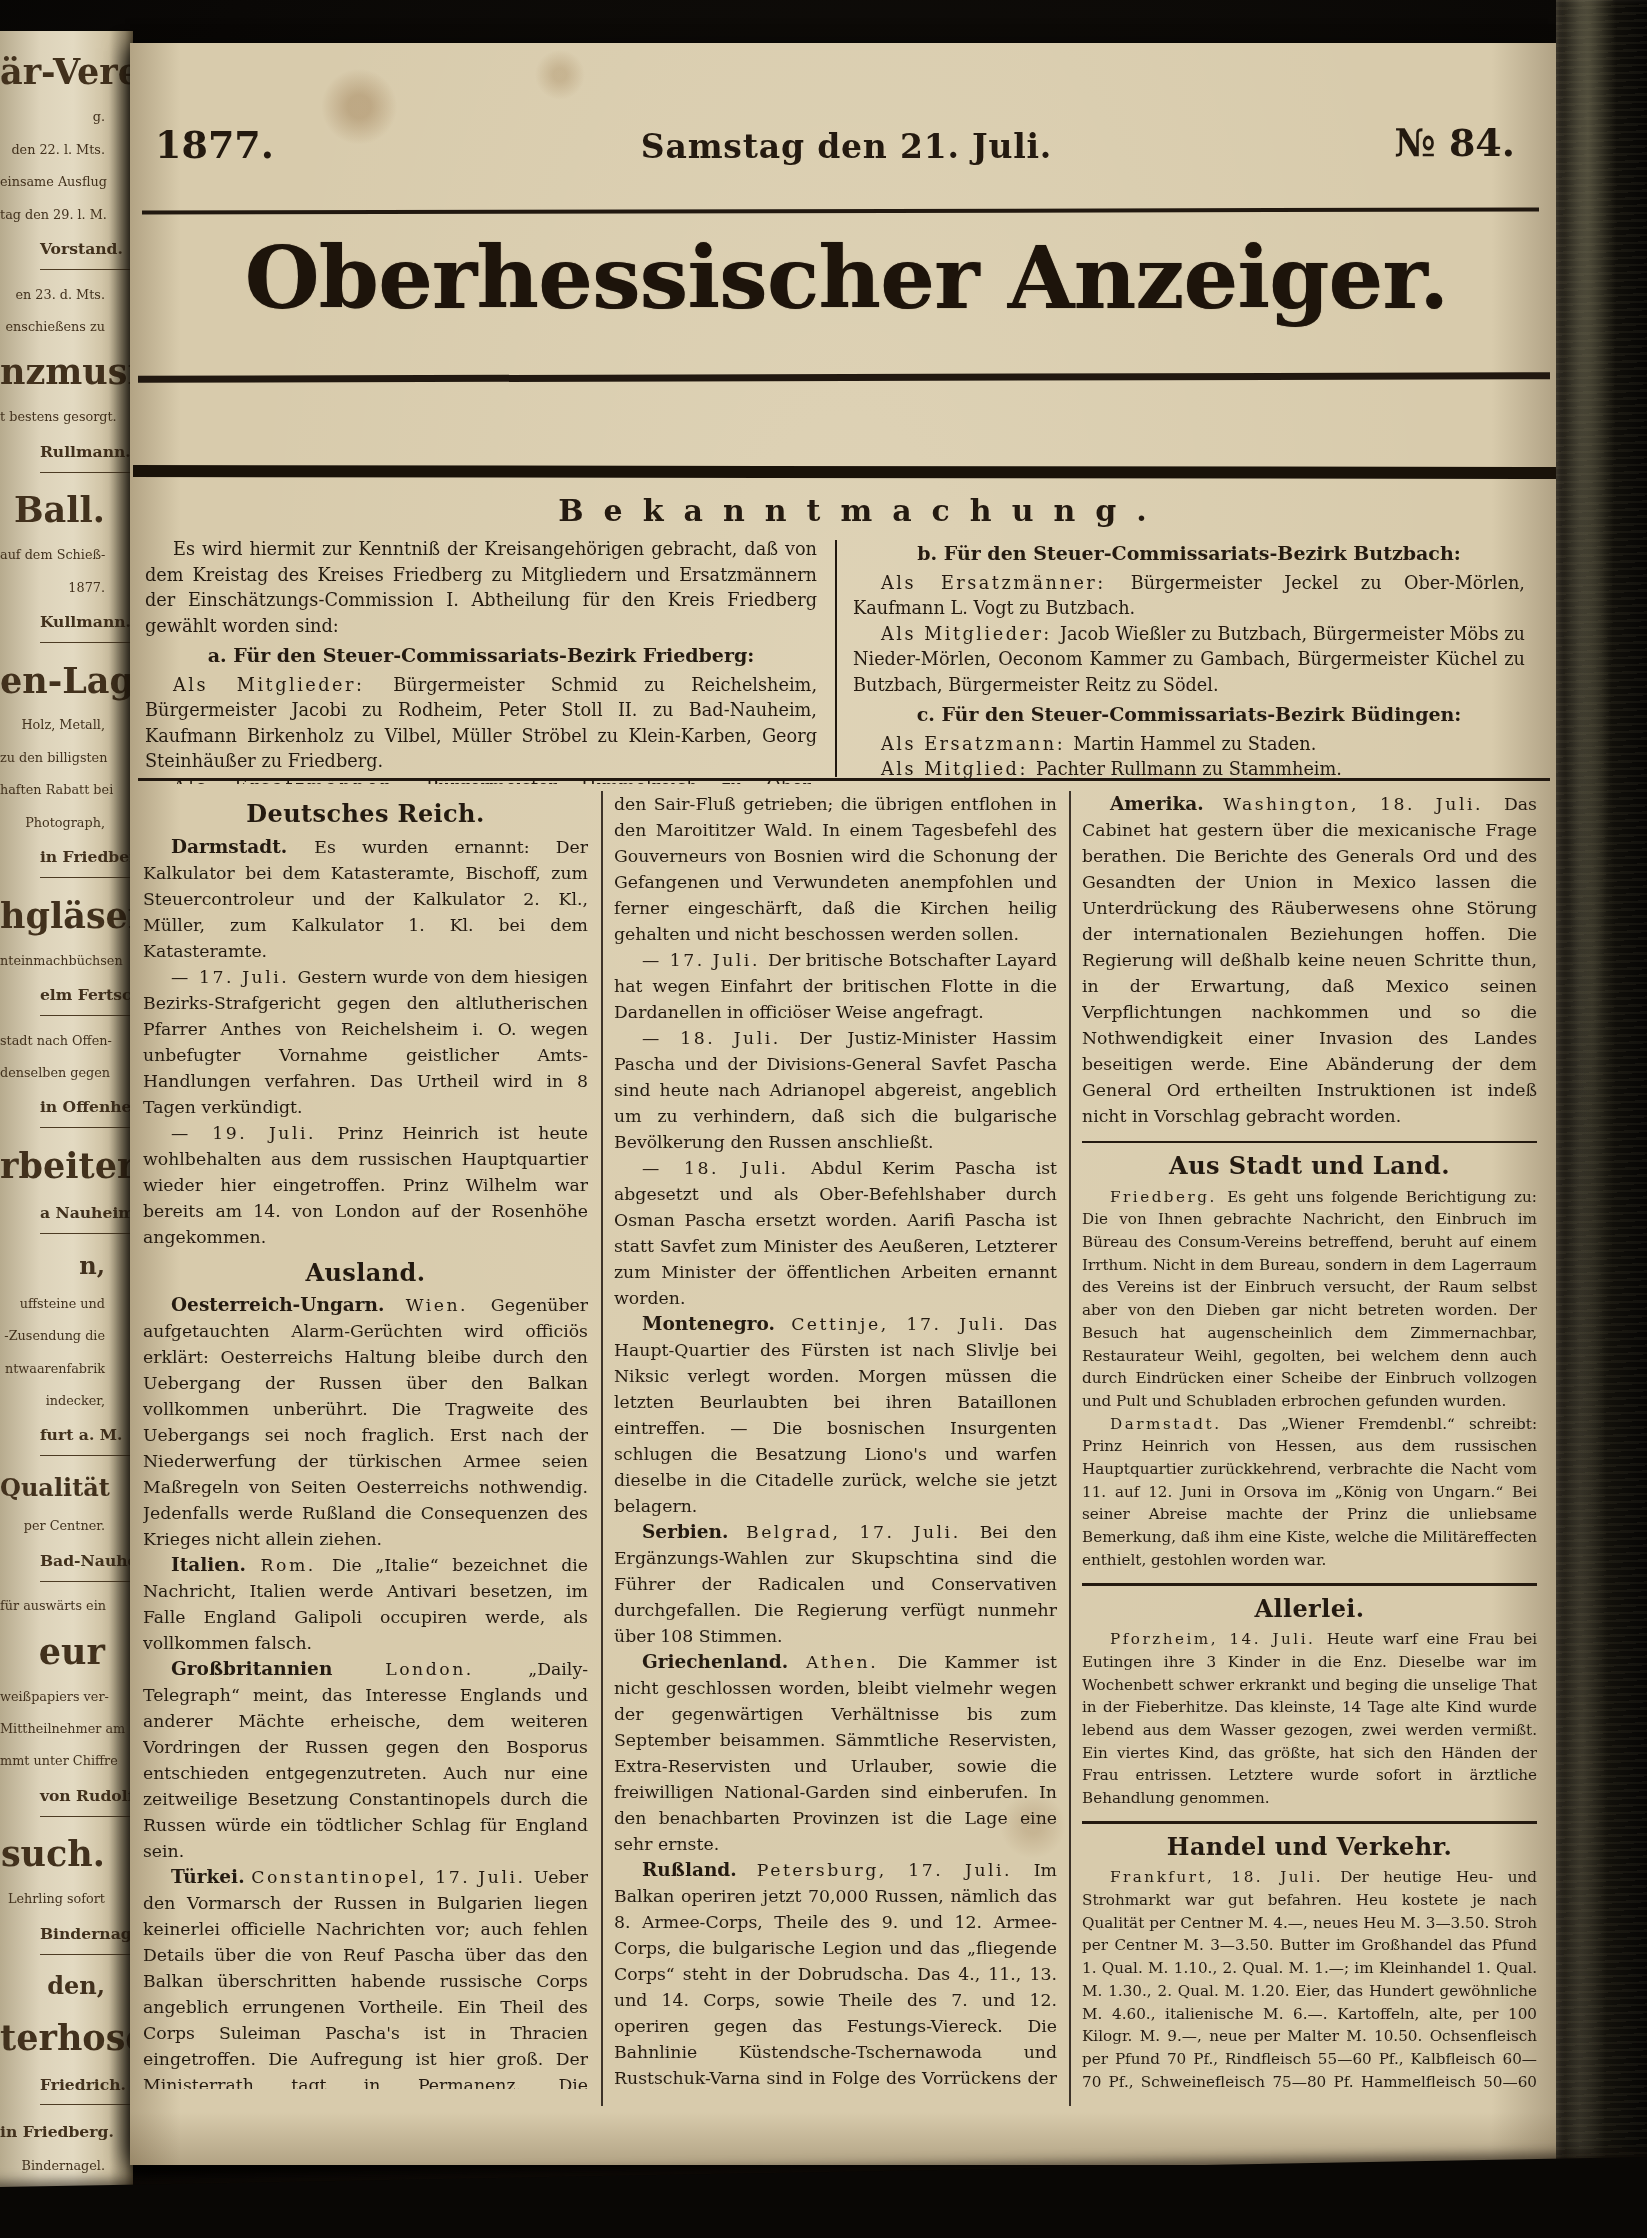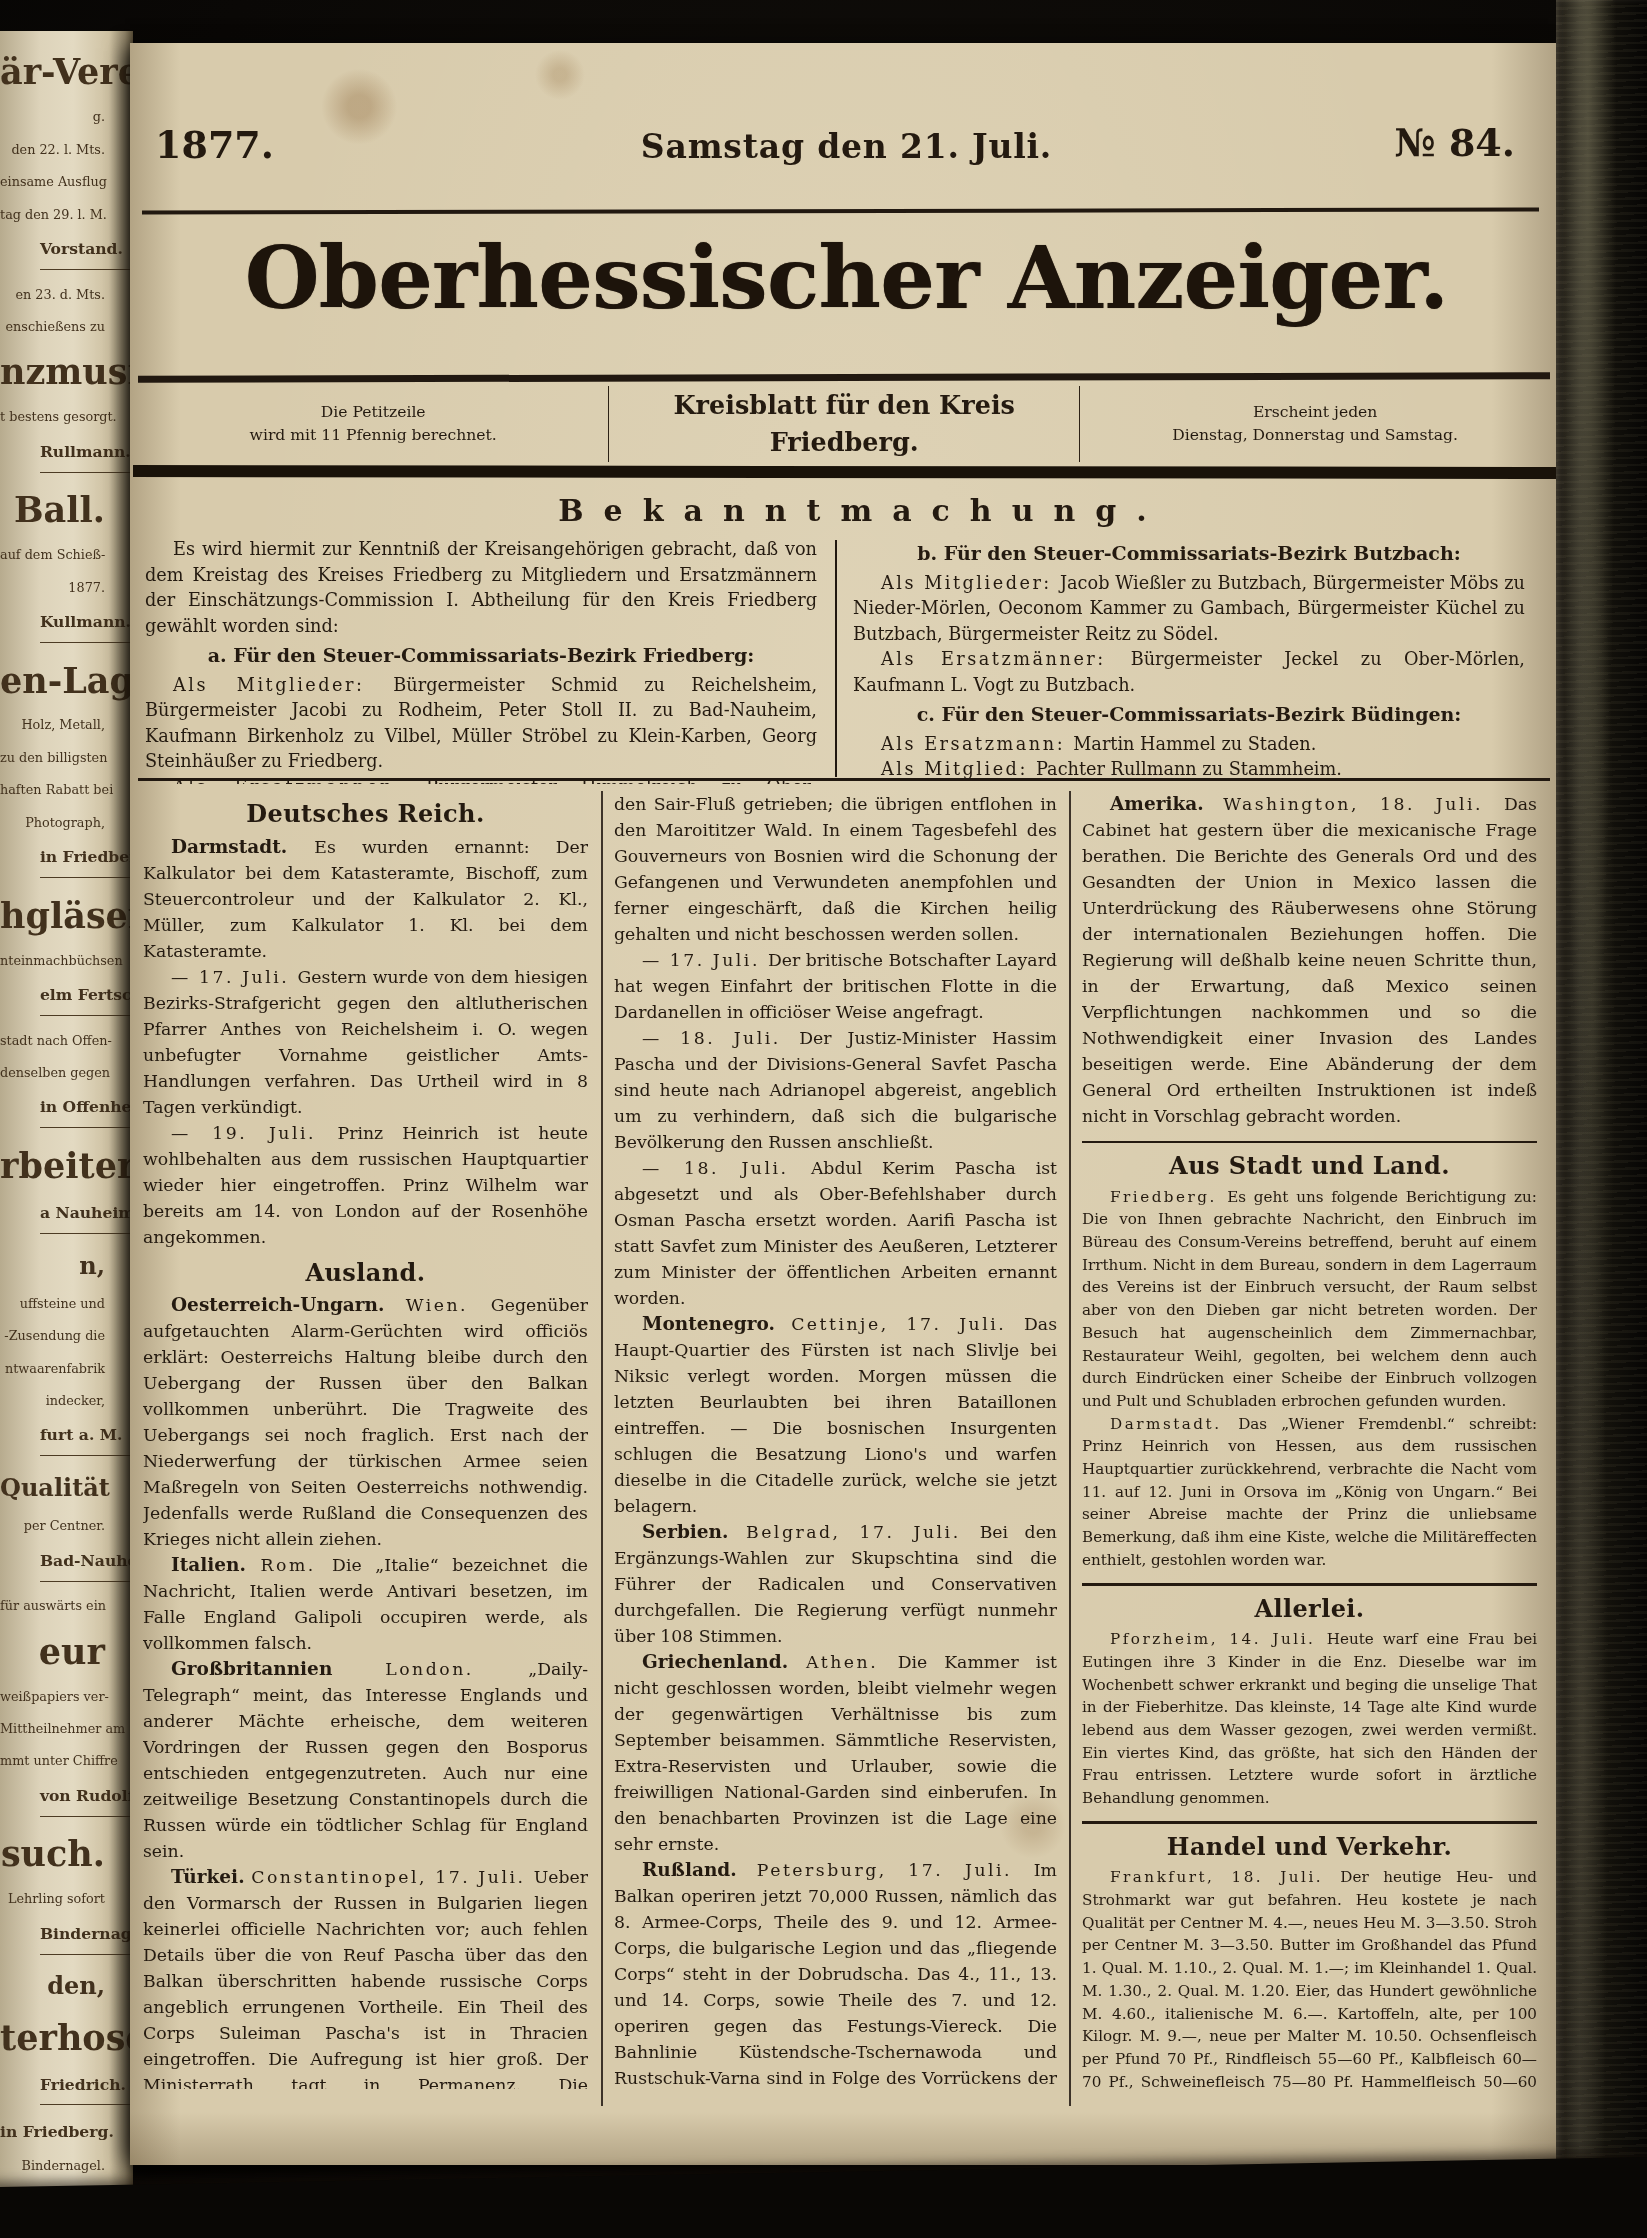--- a/index.html
+++ b/index.html
@@ -148,42 +148,35 @@
 
     <div class="hd-year">1877.</div>
     <div class="hd-date">Samstag den 21. Juli.</div>
     <div class="hd-issue">№ 84.</div>
     <div class="rule rule-1"></div>
 
     <div class="masthead">Oberhessischer Anzeiger.</div>
 
     <div class="rule rule-2"></div>
 
-    <div class="infobar">
-      <div class="info-cell">Die Petitzeile
-wird mit 11 Pfennig berechnet.</div>
-      <div class="info-cell info-mid">Kreisblatt für den Kreis Friedberg.</div>
-      <div class="info-cell">Erscheint jeden
-Dienstag, Donnerstag und Samstag.</div>
-    </div>
 
     <div class="rule rule-3"></div>
 
     <div class="ann-title">Bekanntmachung.</div>
     <div class="ann-col ann-col-1">
         <p class="art"><span>Es wird hiermit zur Kenntniß der Kreisangehörigen gebracht, daß von dem Kreistag des Kreises Friedberg zu Mitgliedern und Ersatzmännern der Einschätzungs-Commission I. Abtheilung für den Kreis Friedberg gewählt worden sind:</span></p>
         <div class="ann-h">a. Für den Steuer-Commissariats-Bezirk Friedberg:</div>
         <p class="art"><span class="sp">Als Mitglieder: </span><span>Bürgermeister Schmid zu Reichelsheim, Bürgermeister Jacobi zu Rodheim, Peter Stoll II. zu Bad-Nauheim, Kaufmann Birkenholz zu Vilbel, Müller Ströbel zu Klein-Karben, Georg Steinhäußer zu Friedberg.</span></p>
         <p class="art"><span class="sp">Als Ersatzmänner: </span><span>Bürgermeister Himmelreich zu Ober-Eschbach, Kaufmann Nauheimer zu Friedberg, Wilhelm Buff zu Nieder-Wöllstadt.</span></p>
       </div>
     <div class="rule ann-div"></div>
     <div class="ann-col ann-col-2">
         <div class="ann-h">b. Für den Steuer-Commissariats-Bezirk Butzbach:</div>
+        <p class="art"><span class="sp">Als Ersatzmänner: </span><span>Bürgermeister Jeckel zu Ober-Mörlen, Kaufmann L. Vogt zu Butzbach.</span></p>
         <p class="art"><span class="sp">Als Mitglieder: </span><span>Jacob Wießler zu Butzbach, Bürgermeister Möbs zu Nieder-Mörlen, Oeconom Kammer zu Gambach, Bürgermeister Küchel zu Butzbach, Bürgermeister Reitz zu Södel.</span></p>
-        <p class="art"><span class="sp">Als Ersatzmänner: </span><span>Bürgermeister Jeckel zu Ober-Mörlen, Kaufmann L. Vogt zu Butzbach.</span></p>
         <div class="ann-h">c. Für den Steuer-Commissariats-Bezirk Büdingen:</div>
         <p class="art"><span class="sp">Als Ersatzmann: </span><span>Martin Hammel zu Staden.</span></p>
         <p class="art"><span class="sp">Als Mitglied: </span><span>Pachter Rullmann zu Stammheim.</span></p>
         <p class="art"><span class="sp">Friedberg </span><span>den 19. Juli 1877.</span></p>
       </div>
 
     <div class="rule rule-4"></div>
 
     <div class="bcol bcol-1">
         <div class="art-head">Deutsches Reich.</div>

